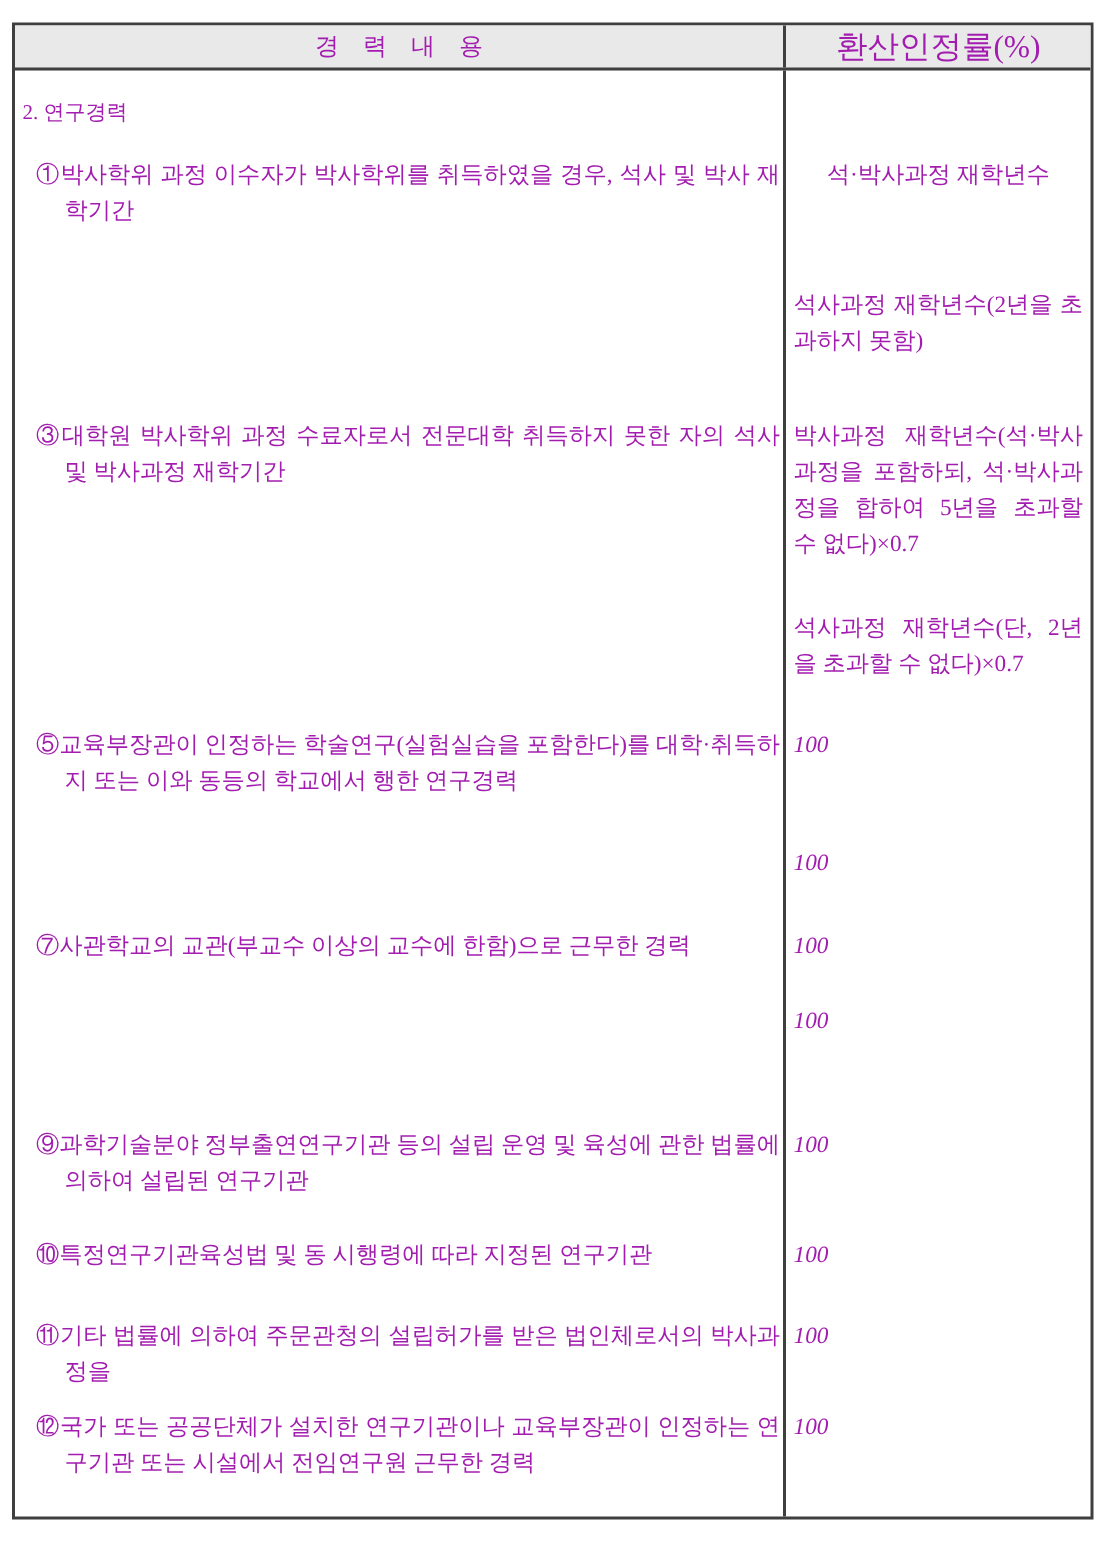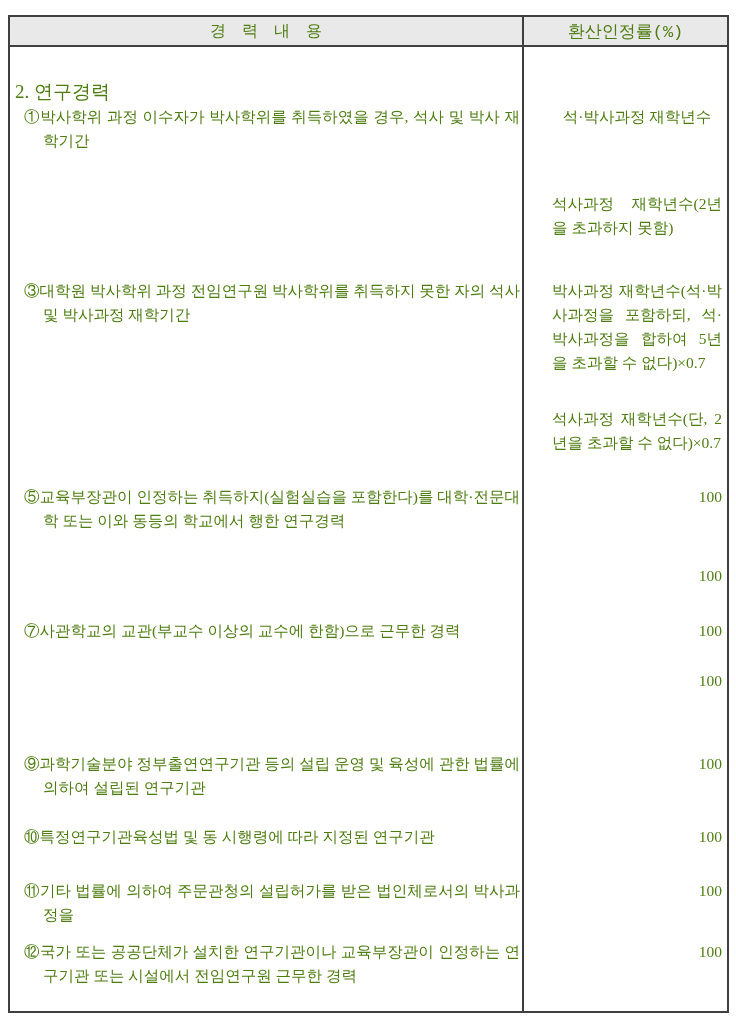--- a/index.html
+++ b/index.html
@@ -1,21 +1,21 @@
 <!DOCTYPE html>
 <html><head>
 <meta charset="utf-8">
 <style>
   * { margin:0; padding:0; box-sizing:border-box; }
   html,body { background:#ffffff; }
   .page {
     position:relative;
     width:736px; height:1028px;
     background:#ffffff;
-    color:#4d7c0f;
+    color:#a21caf;
     font-family:"Liberation Serif","DejaVu Serif",serif;
     overflow:hidden;
   }
   .doc-table {
     position:absolute; left:8px; top:15px;
     width:721px; height:998px;
     border:2px solid #3f3f3f;
     background:#ffffff;
   }
   .thead {
@@ -27,51 +27,50 @@
   .th-left {
     width:514px;
     border-right:2px solid #3f3f3f;
     display:flex; align-items:center; justify-content:center;
     font-size:16px; letter-spacing:6px;
     padding-left:6px; 
   }
   .th-right {
     flex:1;
     display:flex; align-items:center; justify-content:center;
-    font-size:17px;
-    font-family:Liberation Mono, monospace;
+    font-size:21px;
   }
   .tbody {
     position:relative;
     height:964px;
   }
   .tbody::after {
     content:"";
     position:absolute; left:512px; top:0; bottom:0; width:2px;
     background:#3f3f3f;
   }
   .section-title {
-    position:absolute; top:33px; left:5px;
-    font-size:19px; line-height:24px;
+    position:absolute; top:17px; left:5px;
+    font-size:14px; line-height:24px;
   }
   .item { position:absolute; left:0; width:100%; }
   .item-text {
     width:514px;
     padding:0 4px 0 33px;
     text-indent:-19px;
     text-align:justify;
     font-size:15.5px; line-height:24px;
   }
   .item-rate {
     position:absolute; top:0; left:516px; right:2px;
     padding:0 3px;
-    font-size:15.5px; line-height:24px;margin-left:23px;
+    font-size:15.5px; line-height:24px;
   }
   .rate-line { text-align:justify; }
-  .rate-line.num { text-align:right; }
+  .rate-line.num { text-align:left;font-style:italic; }
   .item.i0 .rate-line:first-child { text-align:center; }
   .i0{top:58px}  .i1{top:145px} .i2{top:232px} .i3{top:360px}
   .i4{top:438px} .i5{top:517px} .i6{top:572px} .i7{top:622px}
   .i8{top:705px} .i9{top:778px} .i10{top:832px} .i11{top:893px}
 </style>
 </head>
 <body>
 
 <div class="page">
   <div class="doc-table">
@@ -87,32 +86,32 @@
             <div class="item-rate">
               <div class="rate-line">석·박사과정 재학년수</div>
             </div>
           </div>
           <div class="item i1">
             <div class="item-rate">
               <div class="rate-line">석사과정 재학년수(2년을 초과하지 못함)</div>
             </div>
           </div>
           <div class="item i2">
-            <div class="item-text">③대학원 박사학위 과정 전임연구원 박사학위를 취득하지 못한 자의 석사 및 박사과정 재학기간</div>
+            <div class="item-text">③대학원 박사학위 과정 수료자로서 전문대학 취득하지 못한 자의 석사 및 박사과정 재학기간</div>
             <div class="item-rate">
               <div class="rate-line">박사과정 재학년수(석·박사과정을 포함하되, 석·박사과정을 합하여 5년을 초과할 수 없다)×0.7</div>
             </div>
           </div>
           <div class="item i3">
             <div class="item-rate">
               <div class="rate-line">석사과정 재학년수(단, 2년을 초과할 수 없다)×0.7</div>
             </div>
           </div>
           <div class="item i4">
-            <div class="item-text">⑤교육부장관이 인정하는 취득하지(실험실습을 포함한다)를 대학·전문대학 또는 이와 동등의 학교에서 행한 연구경력</div>
+            <div class="item-text">⑤교육부장관이 인정하는 학술연구(실험실습을 포함한다)를 대학·취득하지 또는 이와 동등의 학교에서 행한 연구경력</div>
             <div class="item-rate">
               <div class="rate-line num">100</div>
             </div>
           </div>
           <div class="item i5">
             <div class="item-rate">
               <div class="rate-line num">100</div>
             </div>
           </div>
           <div class="item i6">

